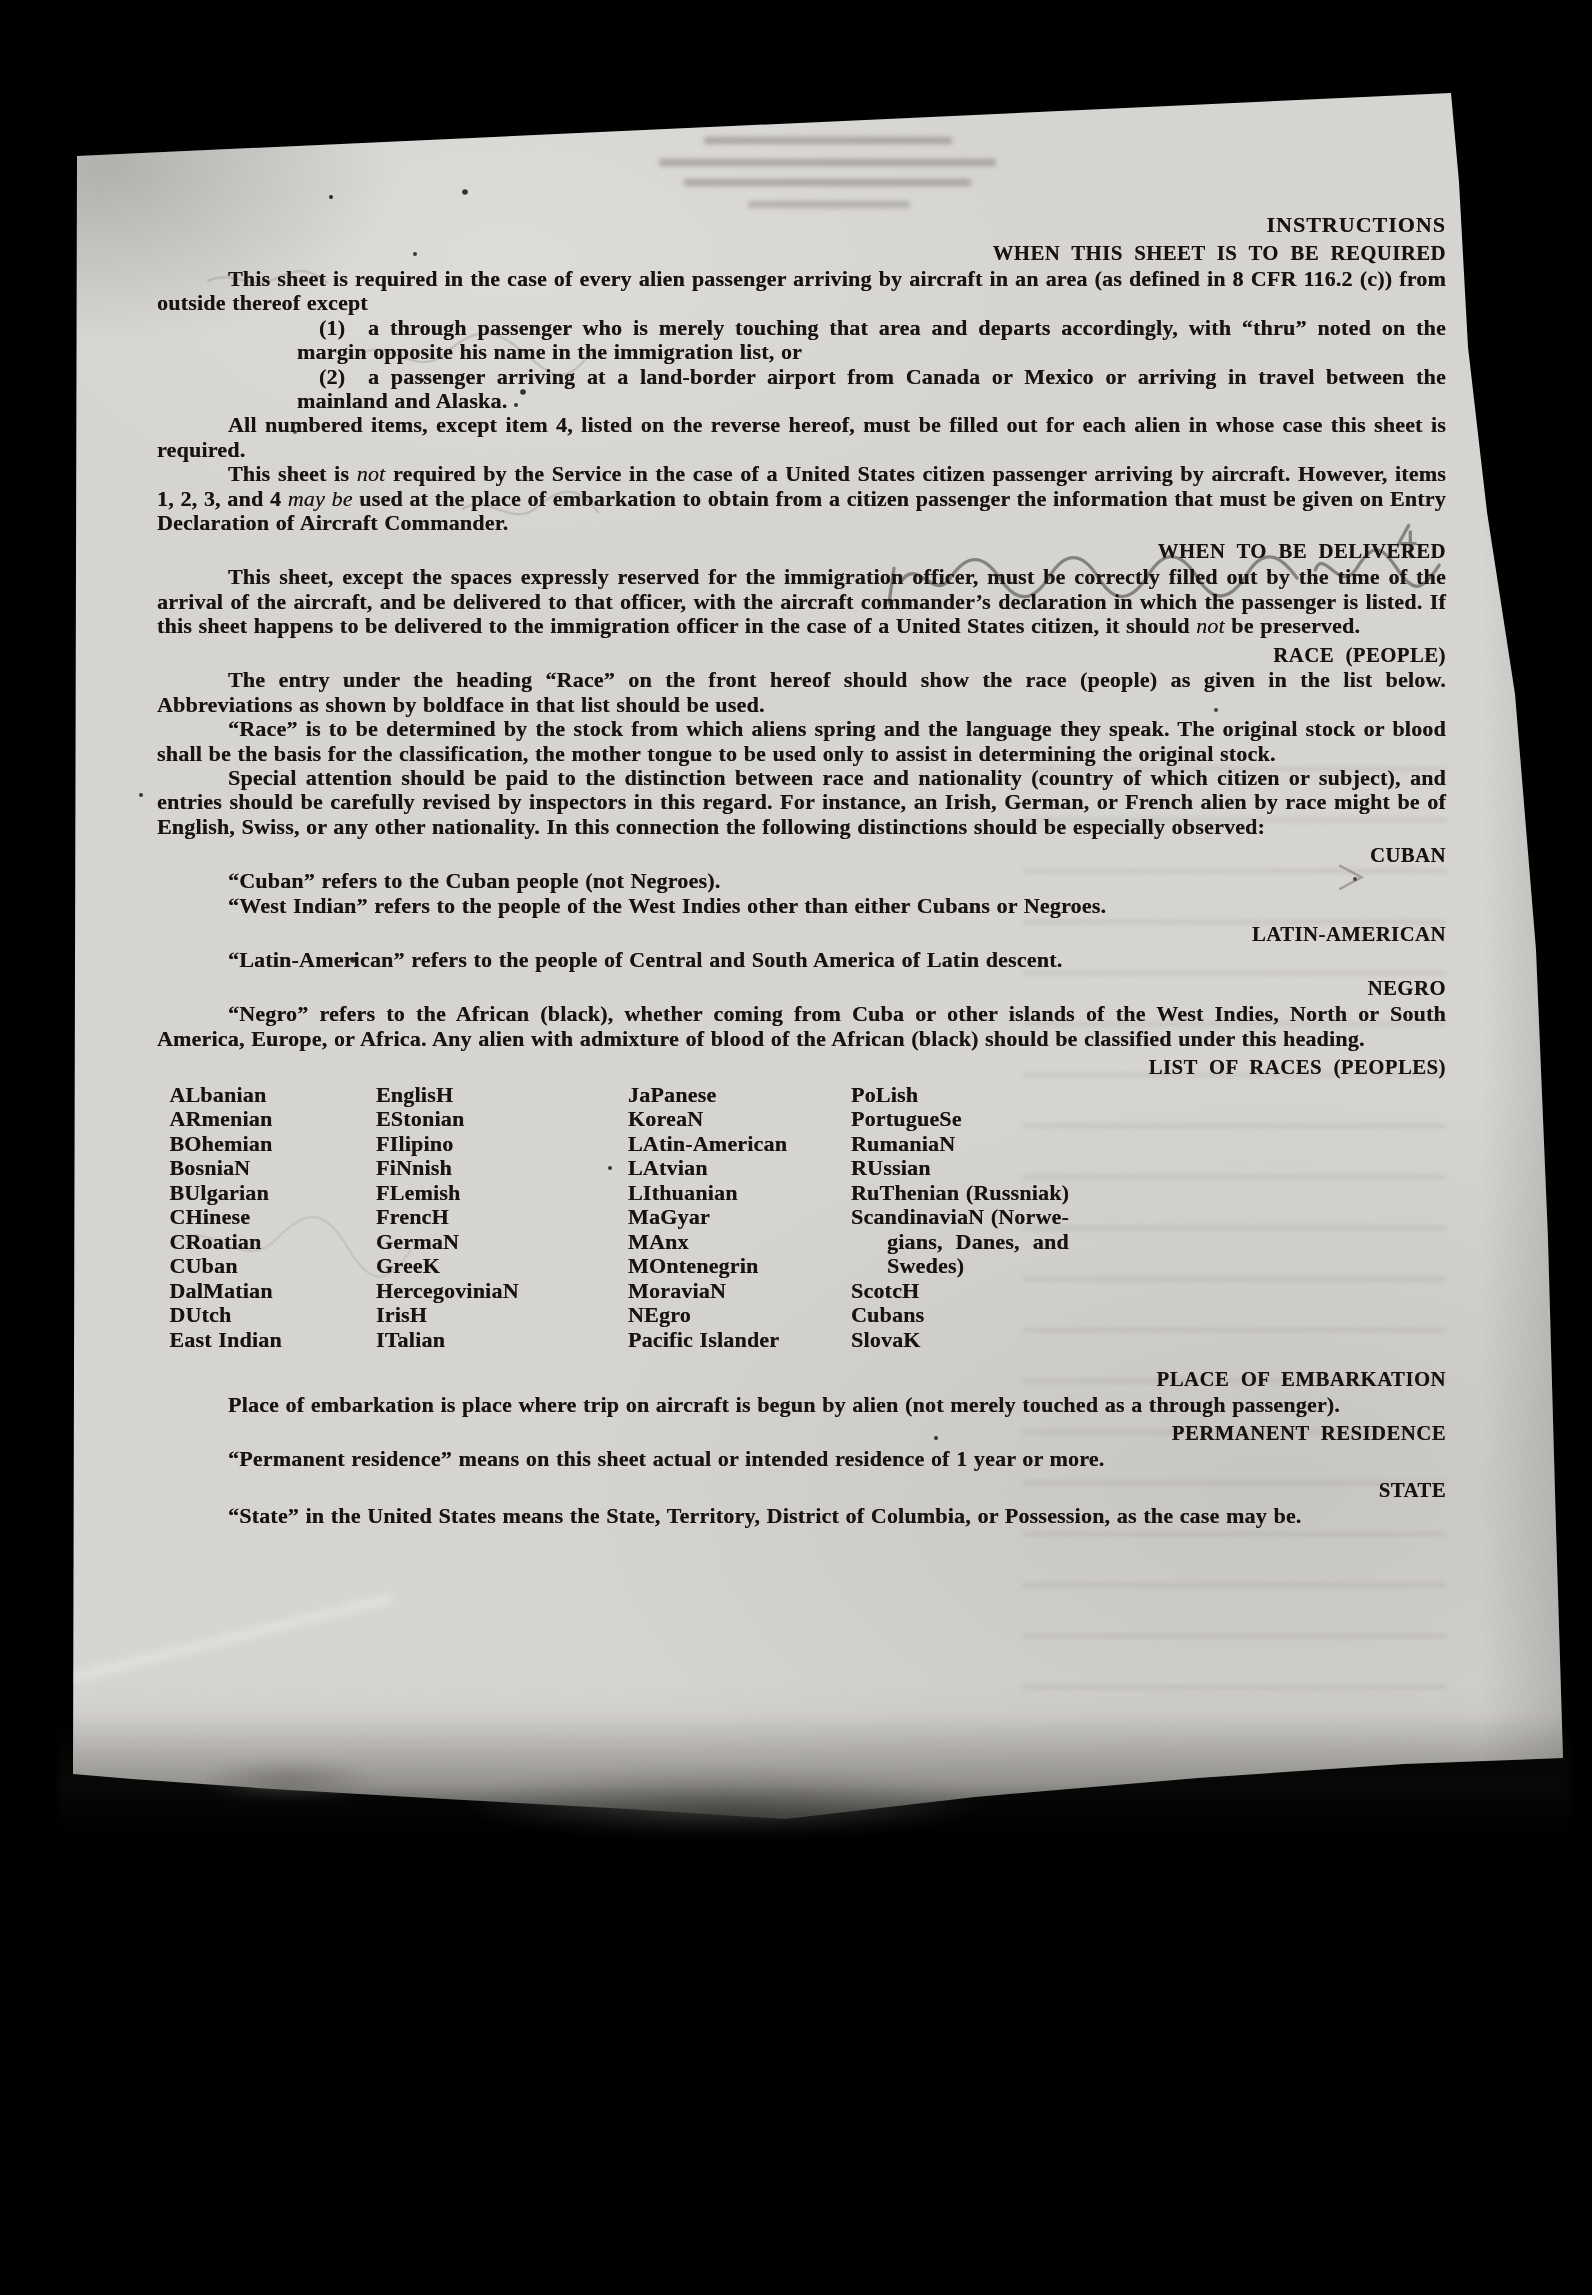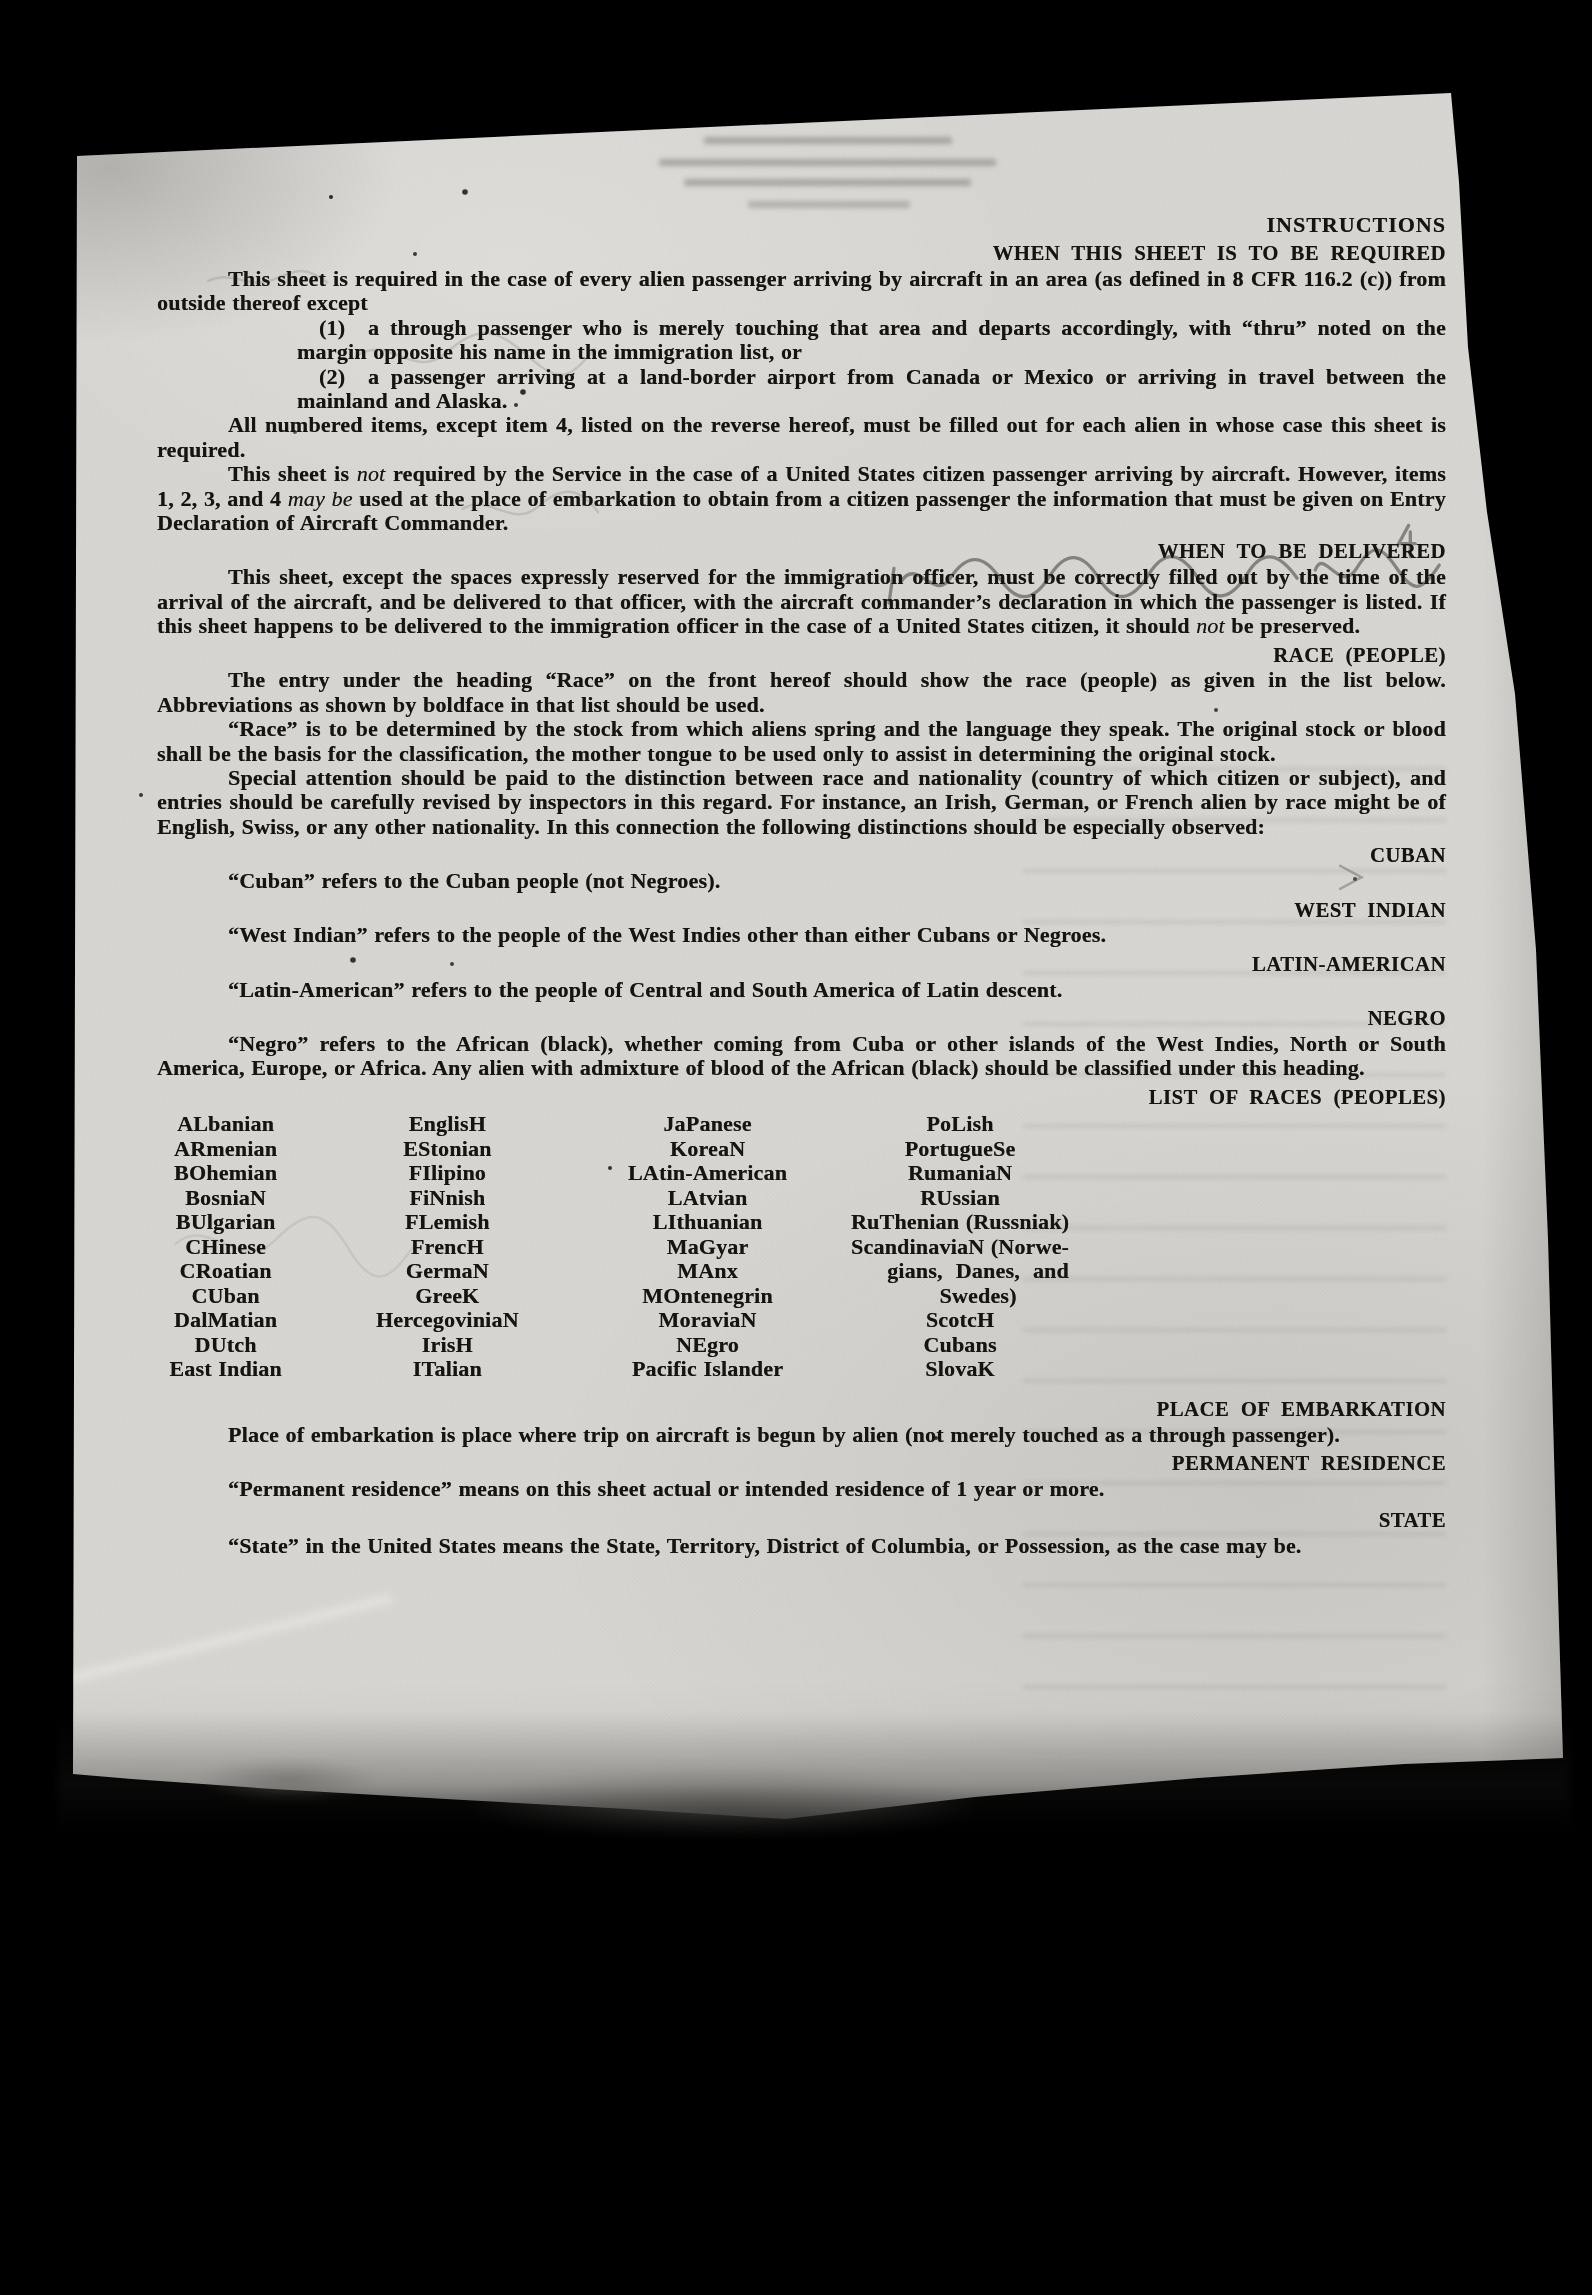--- a/index.html
+++ b/index.html
@@ -73,21 +73,21 @@
   b{font-weight:900;}
 
   
   .races{position:relative;height:273px;margin-top:2.5px;text-align:left;}
   .race-col{position:absolute;top:0;}
   .race-col:nth-child(1){left:12.4px;}
   .race-col:nth-child(2){left:219px;}
   .race-col:nth-child(3){left:471px;}
   .race-col:nth-child(4){left:694px;}
   .race-col:nth-child(5){left:995px;}
-  .race-line{line-height:24.5px;font-size:22px;white-space:pre;text-align:center;}
+  .race-line{line-height:24.5px;font-size:22px;white-space:pre;}
   .race-line.cont{padding-left:36px;}
 
   svg.scribbles{position:absolute;left:0;top:0;pointer-events:none;}
 </style>
 </head>
 <body>
 
 <div class="paper">
   <div class="vignette"></div>
 
@@ -143,21 +143,20 @@
       <p>“Race” is to be determined by the stock from which aliens spring and the language they speak.  The original stock or blood shall be the basis for the classification, the mother tongue to be used only to assist in determining the original stock.</p>
       <p>Special attention should be paid to the distinction between race and nationality (country of which citizen or subject), and entries should be carefully revised by inspectors in this regard.  For instance, an Irish, German, or French alien by race might be of English, Swiss, or any other nationality.  In this connection the following distinctions should be especially observed:</p>
     </section>
 
     <section>
       <h2 class="sec">CUBAN</h2>
       <p>“Cuban” refers to the Cuban people (not Negroes).</p>
     </section>
 
     <section>
-      <h2 class="sec">WEST INDIAN</h2>
       <p>“West Indian” refers to the people of the West Indies other than either Cubans or Negroes.</p>
     </section>
 
     <section>
       <h2 class="sec">LATIN-AMERICAN</h2>
       <p>“Latin-American” refers to the people of Central and South America of Latin descent.</p>
     </section>
 
     <section>
       <h2 class="sec">NEGRO</h2>

